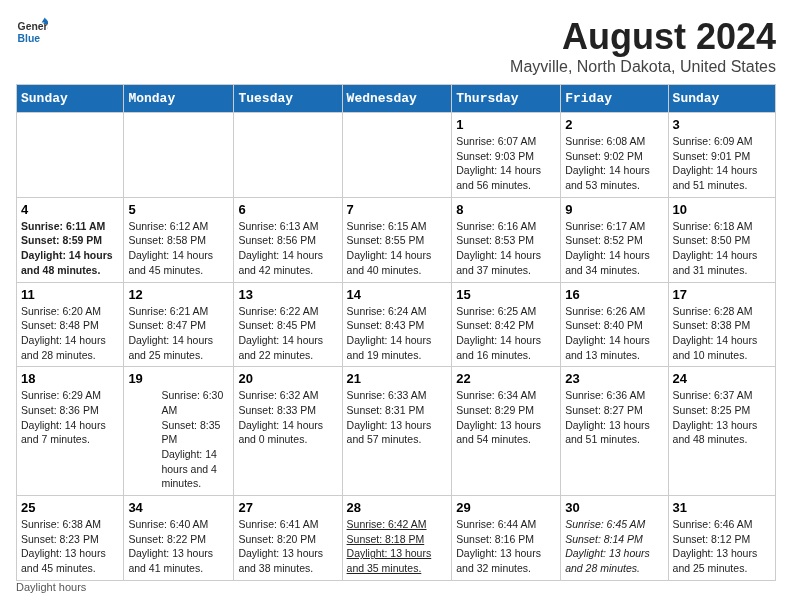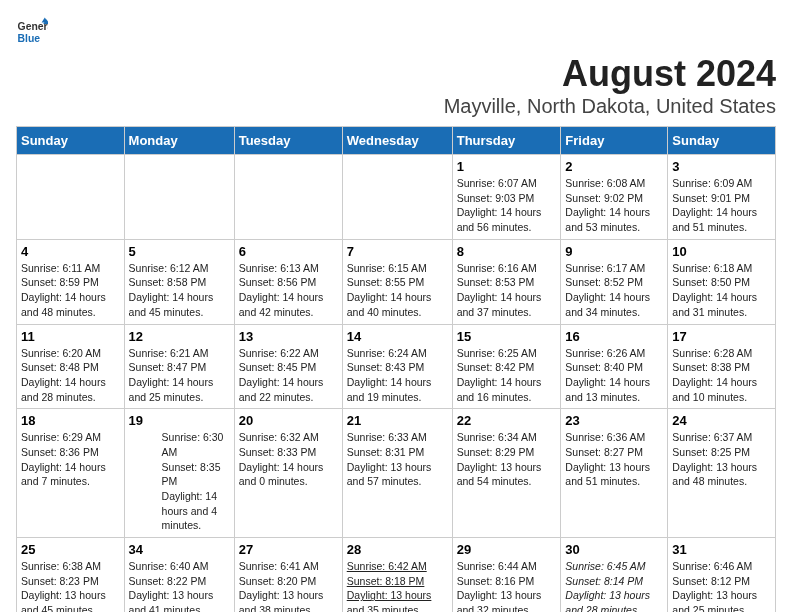--- a/index.html
+++ b/index.html
@@ -25,39 +25,39 @@
       width: 32px;
       height: 32px;
     }
     .title-area {
       text-align: right;
     }
     .month-title {
       font-size: 36px;
       font-weight: bold;
       color: #222;
-      margin-top: 37px;
     }
     .location-title {
-      font-size: 20px;
+      font-size: 16px;
       color: #444;
     }
     .calendar {
       width: 100%;
       border-collapse: collapse;
       font-size: 11px;
     }
     .calendar th {
       background-color: #1a6db5;
       color: #fff;
       padding: 6px 4px;
       text-align: left;
       font-size: 13px;
       font-weight: bold;
       border: 1px solid #ccc;
+      font-family: Liberation Mono, monospace;
     }
     .calendar td {
       border: 1px solid #ccc;
       vertical-align: top;
       padding: 4px;
       min-height: 80px;
       width: 113px;
     }
     .day-num {
       font-weight: bold;
@@ -126,21 +126,21 @@
         <td>
           <span class="day-num">3</span>
           <div class="day-info" style="white-space: pre-line;">Sunrise: 6:09 AM
 Sunset: 9:01 PM
 Daylight: 14 hours and 51 minutes.</div>
         </td>
       </tr>
       <tr>
         <td>
           <span class="day-num">4</span>
-          <div class="day-info" style="white-space: pre-line;">Sunrise: 6:11 AM
+          <div class="day-info" style="white-space: pre-line; font-weight: bold;">Sunrise: 6:11 AM
 Sunset: 8:59 PM
 Daylight: 14 hours and 48 minutes.</div>
         </td>
         <td>
           <span class="day-num">5</span>
           <div class="day-info" style="white-space: pre-line;">Sunrise: 6:12 AM
 Sunset: 8:58 PM
 Daylight: 14 hours and 45 minutes.</div>
         </td>
         <td>

